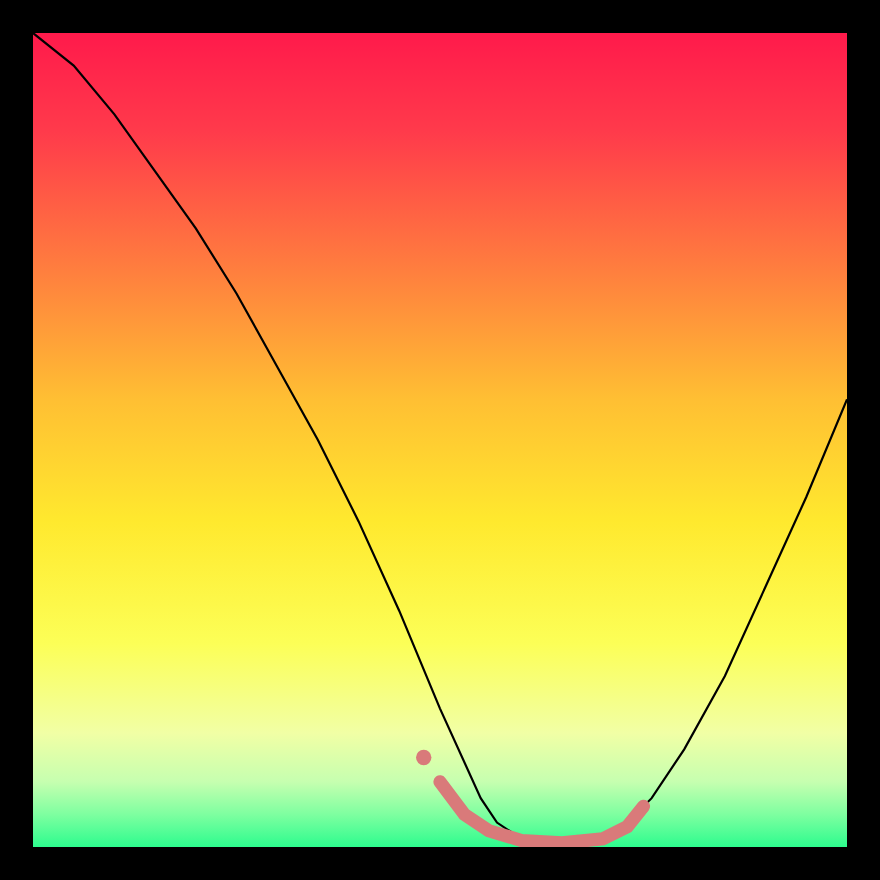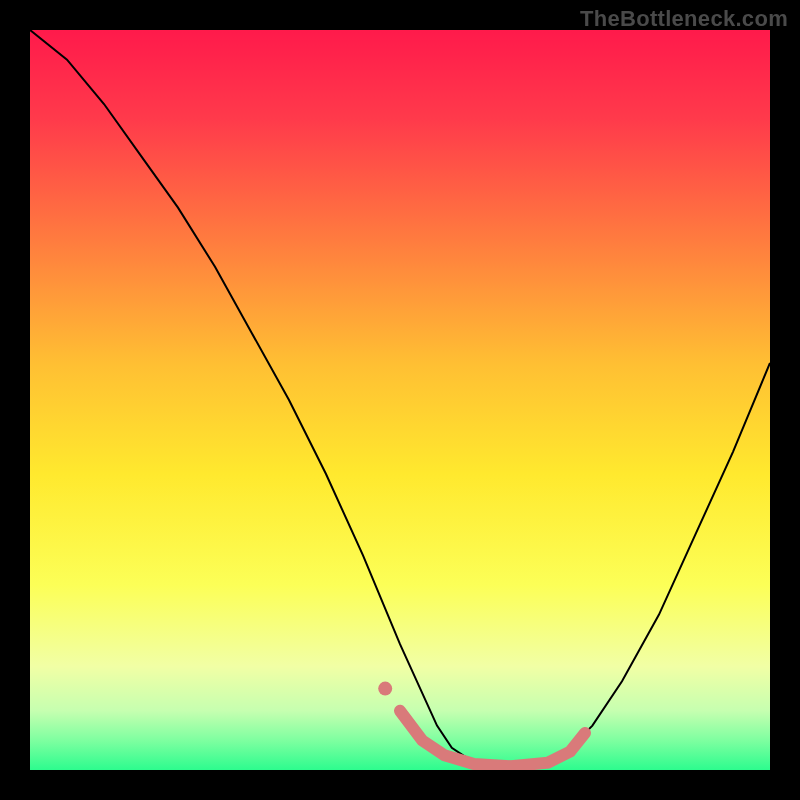--- a/index.html
+++ b/index.html
@@ -42,21 +42,20 @@
     inset: 0;
     width: 100%;
     height: 100%;
   }
 </style>
 </head>
 <body>
 
 <div class="stage">
 
-  <div class="watermark">TheBottleneck.com</div>
 
   <div class="plot-box" id="plot-box" style="left: 30px; top: 30px; width: 740px; height: 740px;">
     <div class="gradient" id="gradient" style="background: linear-gradient(rgb(255, 26, 75) 0%, rgb(255, 58, 75) 12%, rgb(255, 122, 63) 28%, rgb(255, 191, 51) 45%, rgb(255, 233, 46) 60%, rgb(252, 255, 87) 75%, rgb(241, 255, 165) 86%, rgb(198, 255, 176) 92%, rgb(126, 255, 160) 96%, rgb(45, 252, 142) 100%);"></div>
     <svg class="curve" id="curve-svg" viewBox="0 0 100 100" preserveAspectRatio="none">
         <path d="M0.000 0.000 L5.000 4.000 L10.000 10.000 L15.000 17.000 L20.000 24.000 L25.000 32.000 L30.000 41.000 L35.000 50.000 L40.000 60.000 L45.000 71.000 L50.000 83.000 L55.000 94.000 L57.000 97.000 L60.000 99.000 L65.000 100.000 L70.000 99.000 L73.000 97.000 L76.000 94.000 L80.000 88.000 L85.000 79.000 L90.000 68.000 L95.000 57.000 L100.000 45.000" fill="none" stroke="#000000" stroke-width="0.27027027027027023" vector-effect="non-scaling-stroke" style="stroke-width: 2px;"></path>
         <path d="M50.000 92.000 L53.000 96.000 L56.000 98.000 L60.000 99.200 L65.000 99.500 L70.000 99.000 L73.000 97.500 L75.000 95.000" fill="none" stroke="#d97a7a" stroke-width="1.6216216216216215" stroke-linecap="round" vector-effect="non-scaling-stroke" style="stroke-width: 12px;"></path>
         <circle cx="48" cy="89" r="0.9459459459459459" fill="#d97a7a"></circle>
       </svg>
   </div>
 

